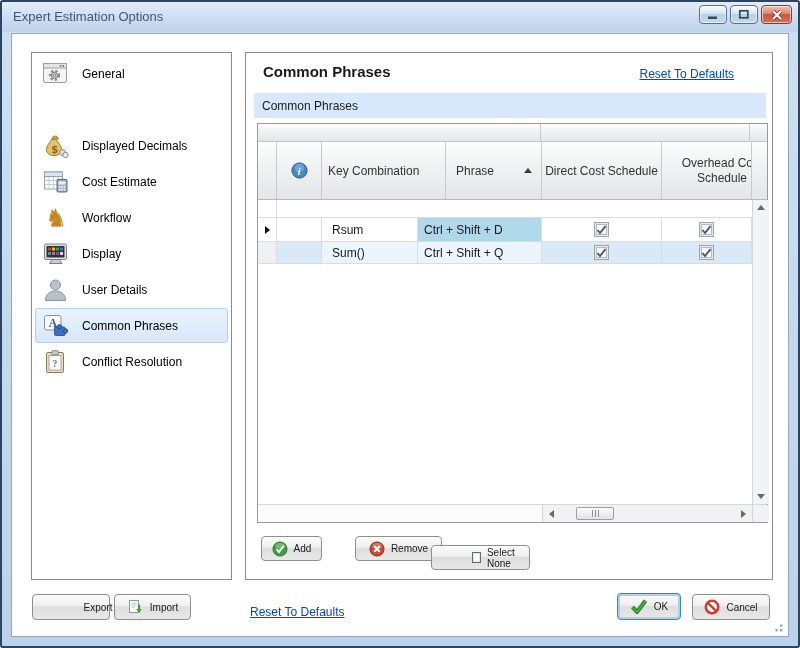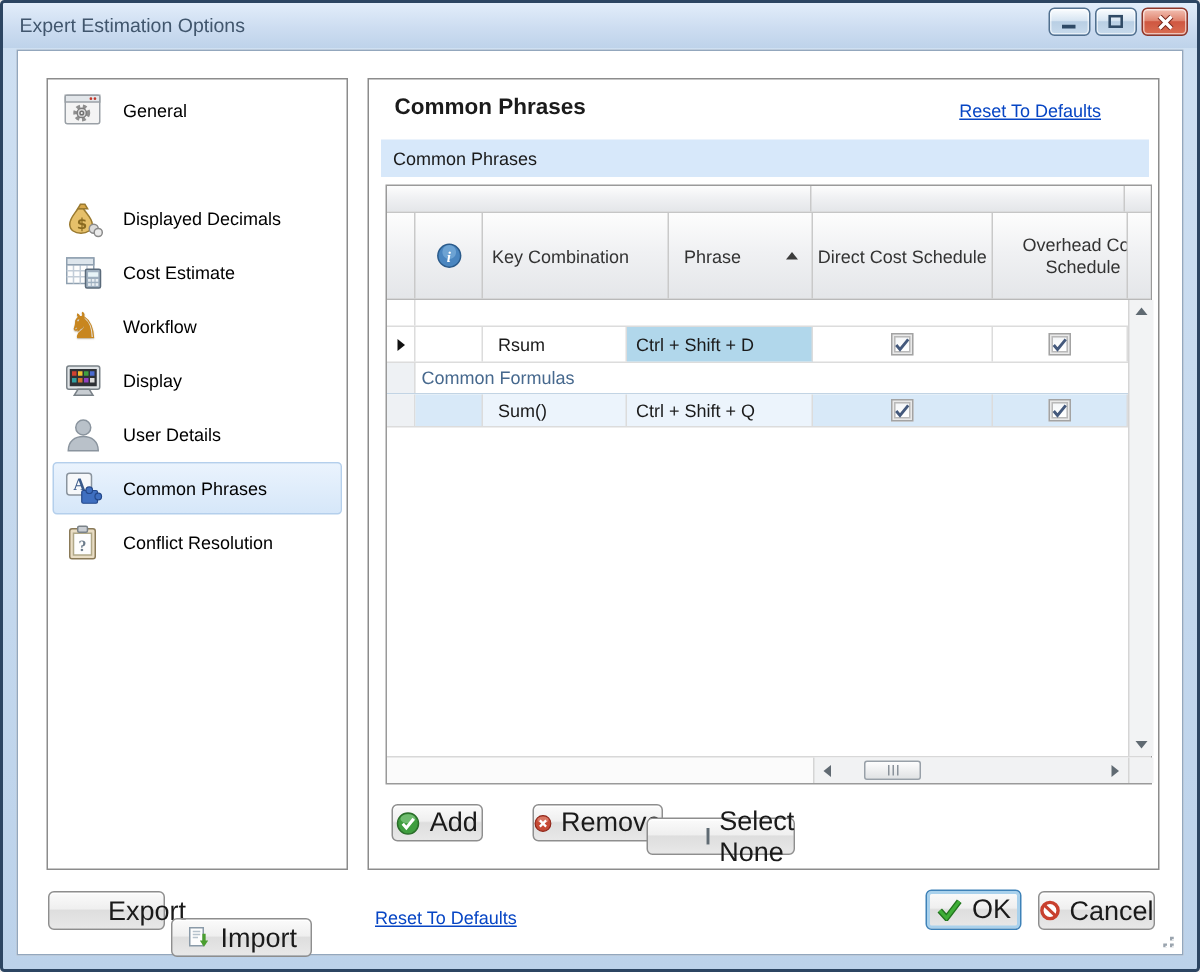--- a/index.html
+++ b/index.html
@@ -99,28 +99,28 @@
   .tri-down { width:0; height:0; border-left:4px solid transparent; border-right:4px solid transparent; border-top:5px solid #606a72; }
   .tri-left { width:0; height:0; border-top:4px solid transparent; border-bottom:4px solid transparent; border-right:5px solid #606a72; }
   .tri-right{ width:0; height:0; border-top:4px solid transparent; border-bottom:4px solid transparent; border-left:5px solid #606a72; }
   .tri-sort { width:0; height:0; border-left:4px solid transparent; border-right:4px solid transparent; border-bottom:5px solid #3c3c3c; margin-left:auto; margin-right:9px; }
   .row-arrow { width:0; height:0; border-top:4px solid transparent; border-bottom:4px solid transparent; border-left:5px solid #111; margin:0 auto; display:none; }
   .current .row-arrow { display:block; }
   
   .btn { position:absolute; height:25px; border:1px solid #8e8e8e; border-radius:4px;
     background:linear-gradient(180deg,#fbfbfb 0%, #efefef 45%, #dedede 50%, #e8e8e8 100%);
     box-shadow: inset 0 1px 0 #fff;
-    display:flex; align-items:center; justify-content:center; gap:6px; font-size:18px; color:#1a1a1a; cursor:pointer; }
+    display:flex; align-items:center; justify-content:center; gap:6px; font-size:10px; color:#1a1a1a; cursor:pointer; }
   .btn-add { left:15px; top:483px; width:61px; }
   .btn-remove { left:87px; top:483px; width:87px;margin-left:22px; }
   .btn-none { left:185px; top:492px; width:99px;padding-left:40px; }
   .sn-box { width:11px; height:11px; border:1px solid #5f6a72; background:#fdfdfd; box-shadow: inset 0 0 0 1px #e6e6e6; }
   
   .btn-export { left:20px; top:560px; width:78px; height:26px;padding-left:48px; }
-  .btn-import { left:102px; top:560px; width:94px; height:26px;margin-top:18px; }
+  .btn-import { left:102px; top:560px; width:77px; height:26px; }
   .reset-bottom { position:absolute; left:238px; top:571px; }
   .btn-ok { left:605px; top:559px; width:64px; height:27px; border:1px solid #3e82b8; box-shadow: inset 0 0 0 2px #a9d1ec, inset 0 1px 0 #fff; }
   .btn-cancel { left:680px; top:560px; width:78px; height:26px; }
   .resize-grip { position:absolute; right:4px; bottom:3px; cursor:nwse-resize; }
   svg { display:block; }
 </style>
 </head>
 <body>
 
 <div class="stage">
@@ -335,24 +335,20 @@
                 <span class="cbx checked">
                     <span class="inner">
                       <svg class="check" width="11" height="10" viewBox="0 0 11 10">
                         <path d="M1.5 5 L4 8 L9.5 1.2" fill="none" stroke="#44597c" stroke-width="1.9"></path>
                       </svg>
                     </span>
                   </span>
               </div>
             </div>
 
-            <div class="g-row row-group">
-              <div class="g-cell c-ind ind-fill"></div>
-              <div class="group-label">Common Formulas</div>
-            </div>
 
             <div class="g-row row-data2">
               <div class="g-cell c-ind ind-fill"></div>
               <div class="g-cell c-info tint-med"></div>
               <div class="g-cell c-phrase tint-light">
                   <span>Sum()</span>
                 </div>
               <div class="g-cell c-key tint-light">
                   <span>Ctrl + Shift + Q</span>
                 </div>

